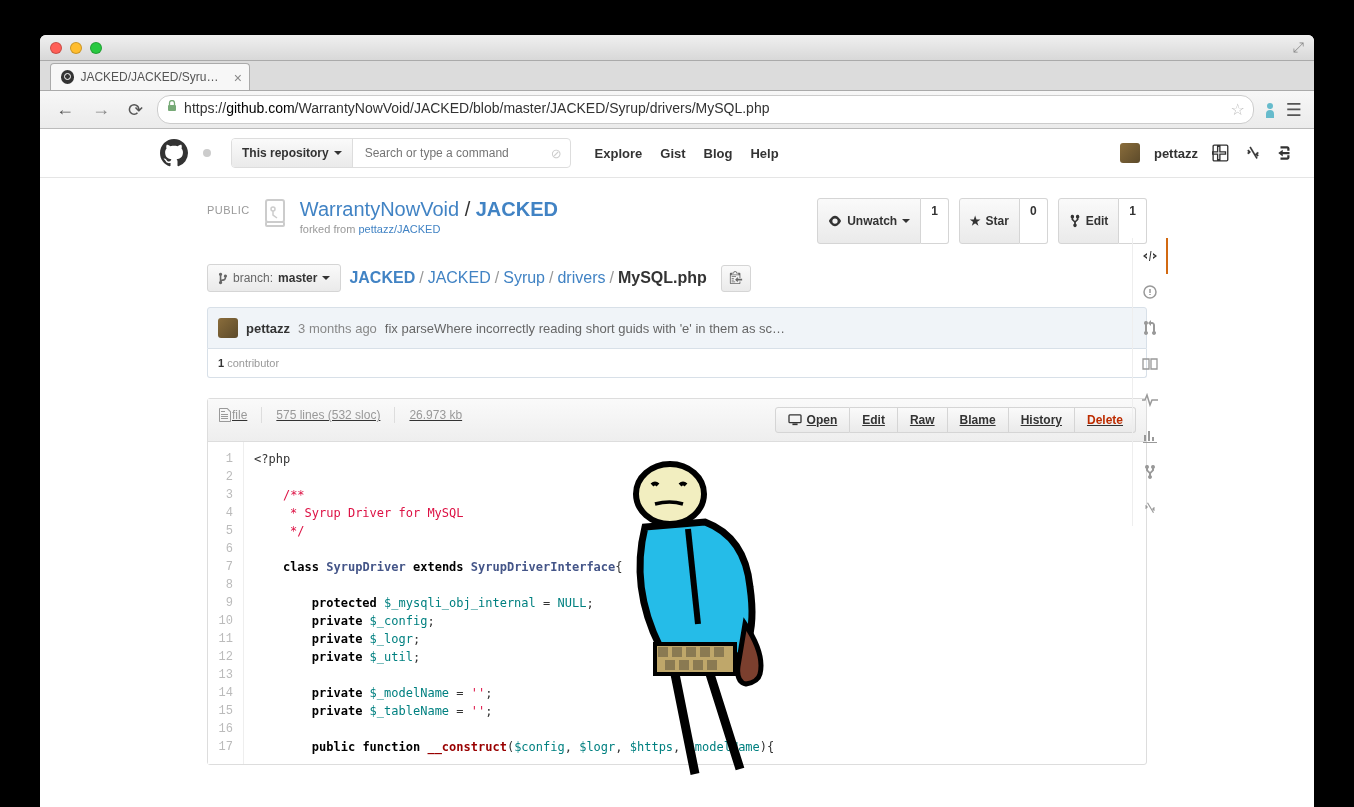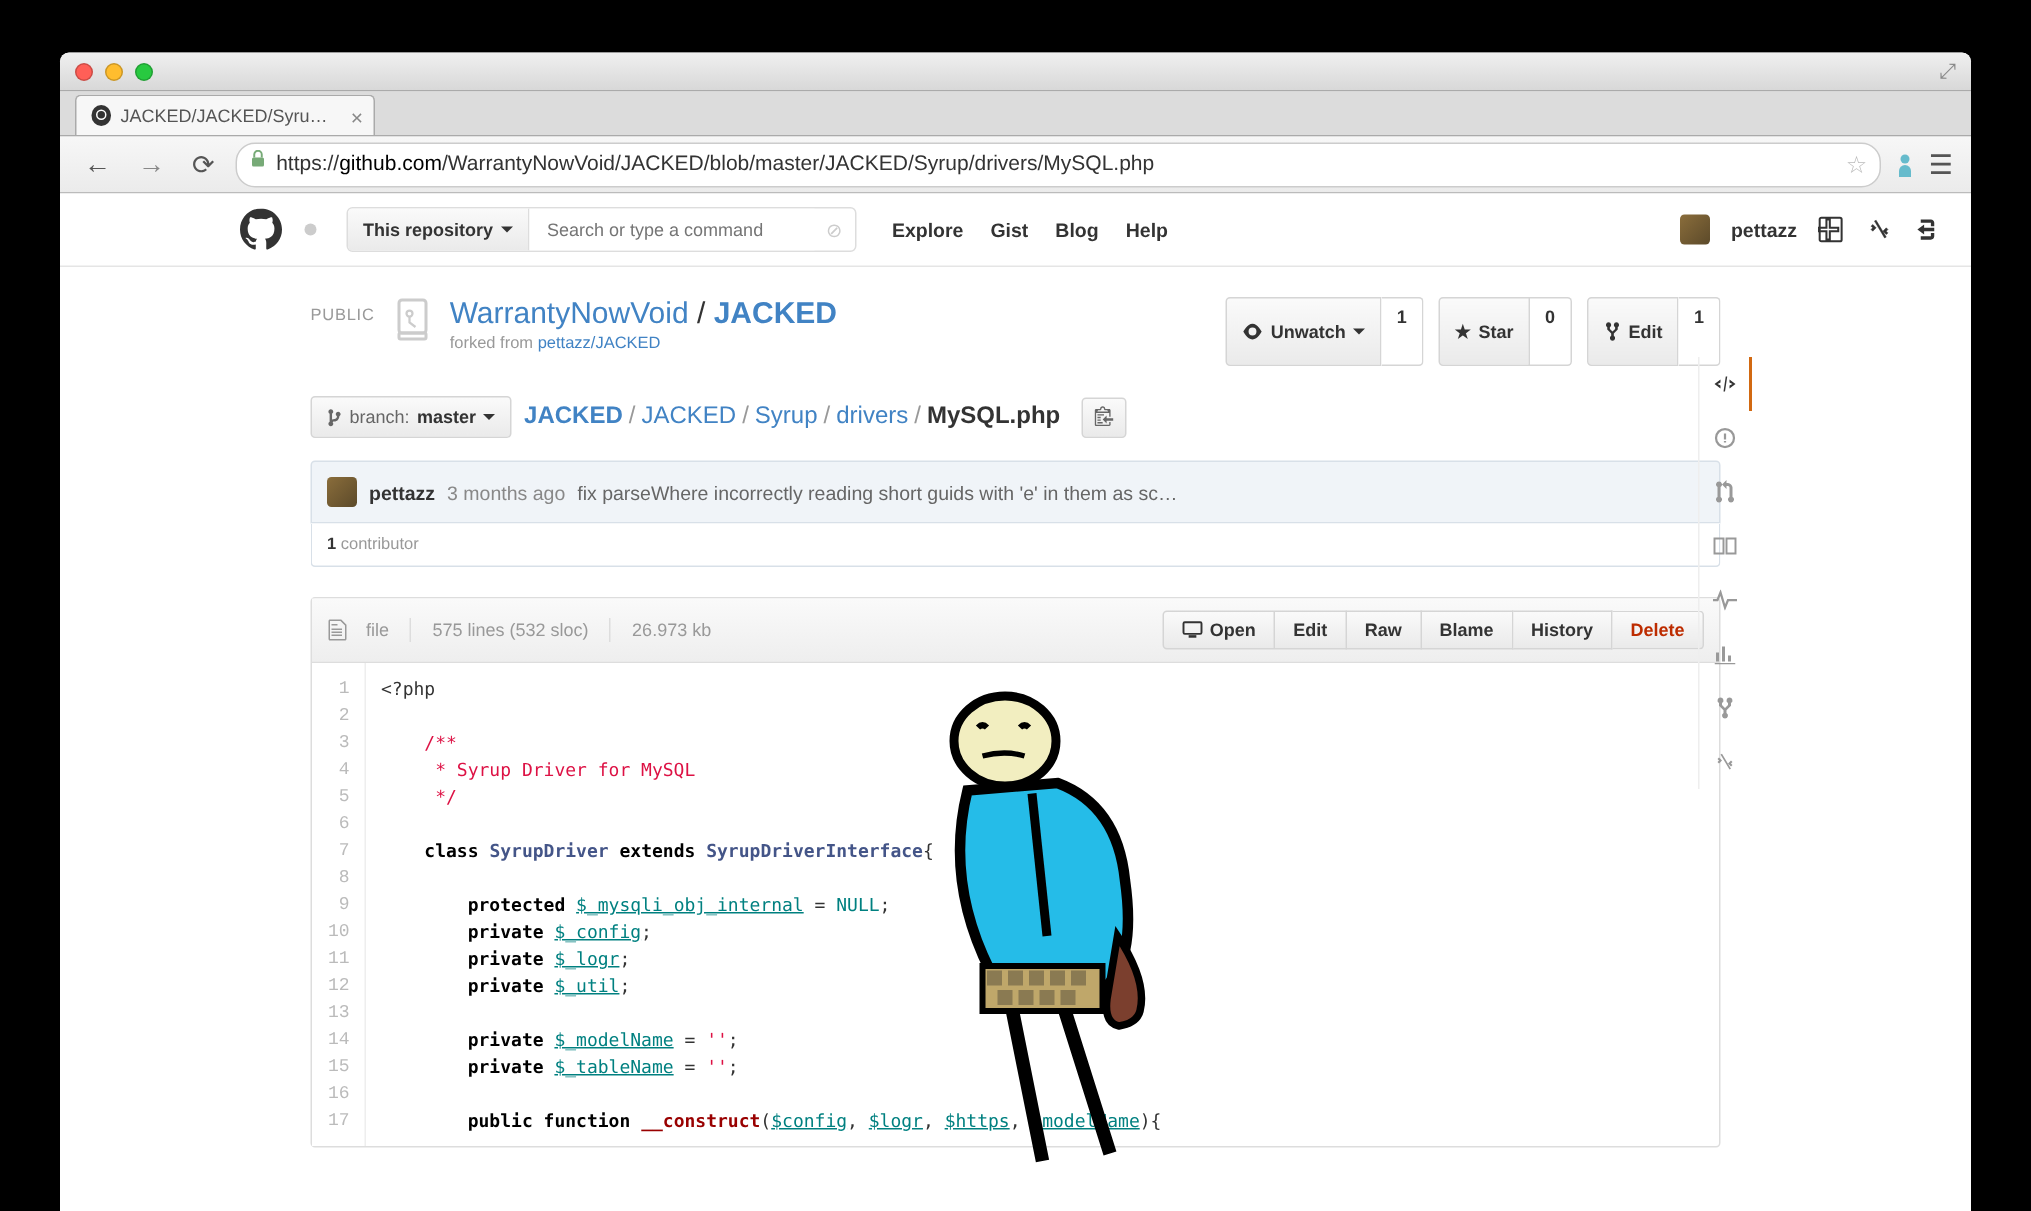--- a/index.html
+++ b/index.html
@@ -69,36 +69,36 @@
 .breadcrumb strong { color:#333;}
 .copy-btn { background:linear-gradient(#fafafa,#eaeaea); border:1px solid #d5d5d5; border-radius:3px; padding:4px 7px; margin-left:6px;}
 .commit-box { background:#f0f4f8; border:1px solid #d8e0e8; border-radius:3px 3px 0 0; padding:10px; display:flex; align-items:center; gap:8px;}
 .commit-av { width:20px; height:20px; background:linear-gradient(135deg,#8a6d3b,#5c4a2a); border-radius:3px;}
 .commit-author { font-weight:bold; color:#333;}
 .commit-time { color:#888;}
 .commit-msg { color:#666; overflow:hidden; text-overflow:ellipsis; white-space:nowrap;}
 .contrib-box { background:#fff; border:1px solid #d8e0e8; border-top:none; border-radius:0 0 3px 3px; padding:8px 10px; color:#999; font-size:11px;}
 .contrib-box strong { color:#333;}
 .file-box { border:1px solid #ddd; border-radius:3px; margin-top:20px;}
-.file-header { background:linear-gradient(#fafafa,#eee); border-bottom:1px solid #ddd; padding:8px 10px; display:flex; align-items:center; gap:12px;}
+.file-header { background:linear-gradient(#fafafa,#eee); border-bottom:1px solid #ddd; padding:8px 10px; display:flex; align-items:flex-start; text-decoration:underline;}
 .file-icon { color:#999;}
 .file-meta { color:#999; font-size:12px; display:flex; gap:14px; align-items:center;}
 .file-meta .divider{ width:1px; height:16px; background:#ddd;}
 .file-actions { margin-left:auto; display:flex;}
 .fbtn { background:linear-gradient(#fafafa,#eaeaea); border:1px solid #d5d5d5; border-left:none; padding:5px 12px; font-size:12px; font-weight:bold; color:#333;}
 .fbtn:first-child { border-left:1px solid #d5d5d5; border-radius:3px 0 0 3px; display:flex; align-items:center; gap:5px;}
 .fbtn.danger { color:#bd2c00; border-radius:0 3px 3px 0;}
 .code-area { display:flex; font-family:Consolas,'Courier New',monospace; font-size:12px;}
 .line-nums { background:#fff; border-right:1px solid #eee; padding:8px 10px 8px 6px; text-align:right; color:#bbb; min-width:36px;}
 .line-nums div { line-height:18px;}
 .code-lines { padding:8px 10px; flex:1;}
 .code-lines pre { line-height:18px; white-space:pre;}
 .c-kw { color:#000; font-weight:bold;}
 .c-cls { color:#458; font-weight:bold;}
-.c-var { color:#008080;text-decoration:underline;}
+.c-var { color:#008080;}
 .c-str { color:#d14;}
 .c-doc { color:#d14;}
 .c-const { color:#008080;}
 .c-fn { color:#990000; font-weight:bold;}
 .sidebar-nav { width:36px; border-left:1px solid #eee; position:absolute; right:-1px; top:60px;}
 .sn-item { height:36px; display:flex; align-items:center; justify-content:center; color:#999; border-right:2px solid transparent;}
 .sn-item.active { border-right-color:#d26911; color:#333;}
 .cartoon { position:absolute; left:560px; top:320px; z-index:10;}
 </style>
 </head>

